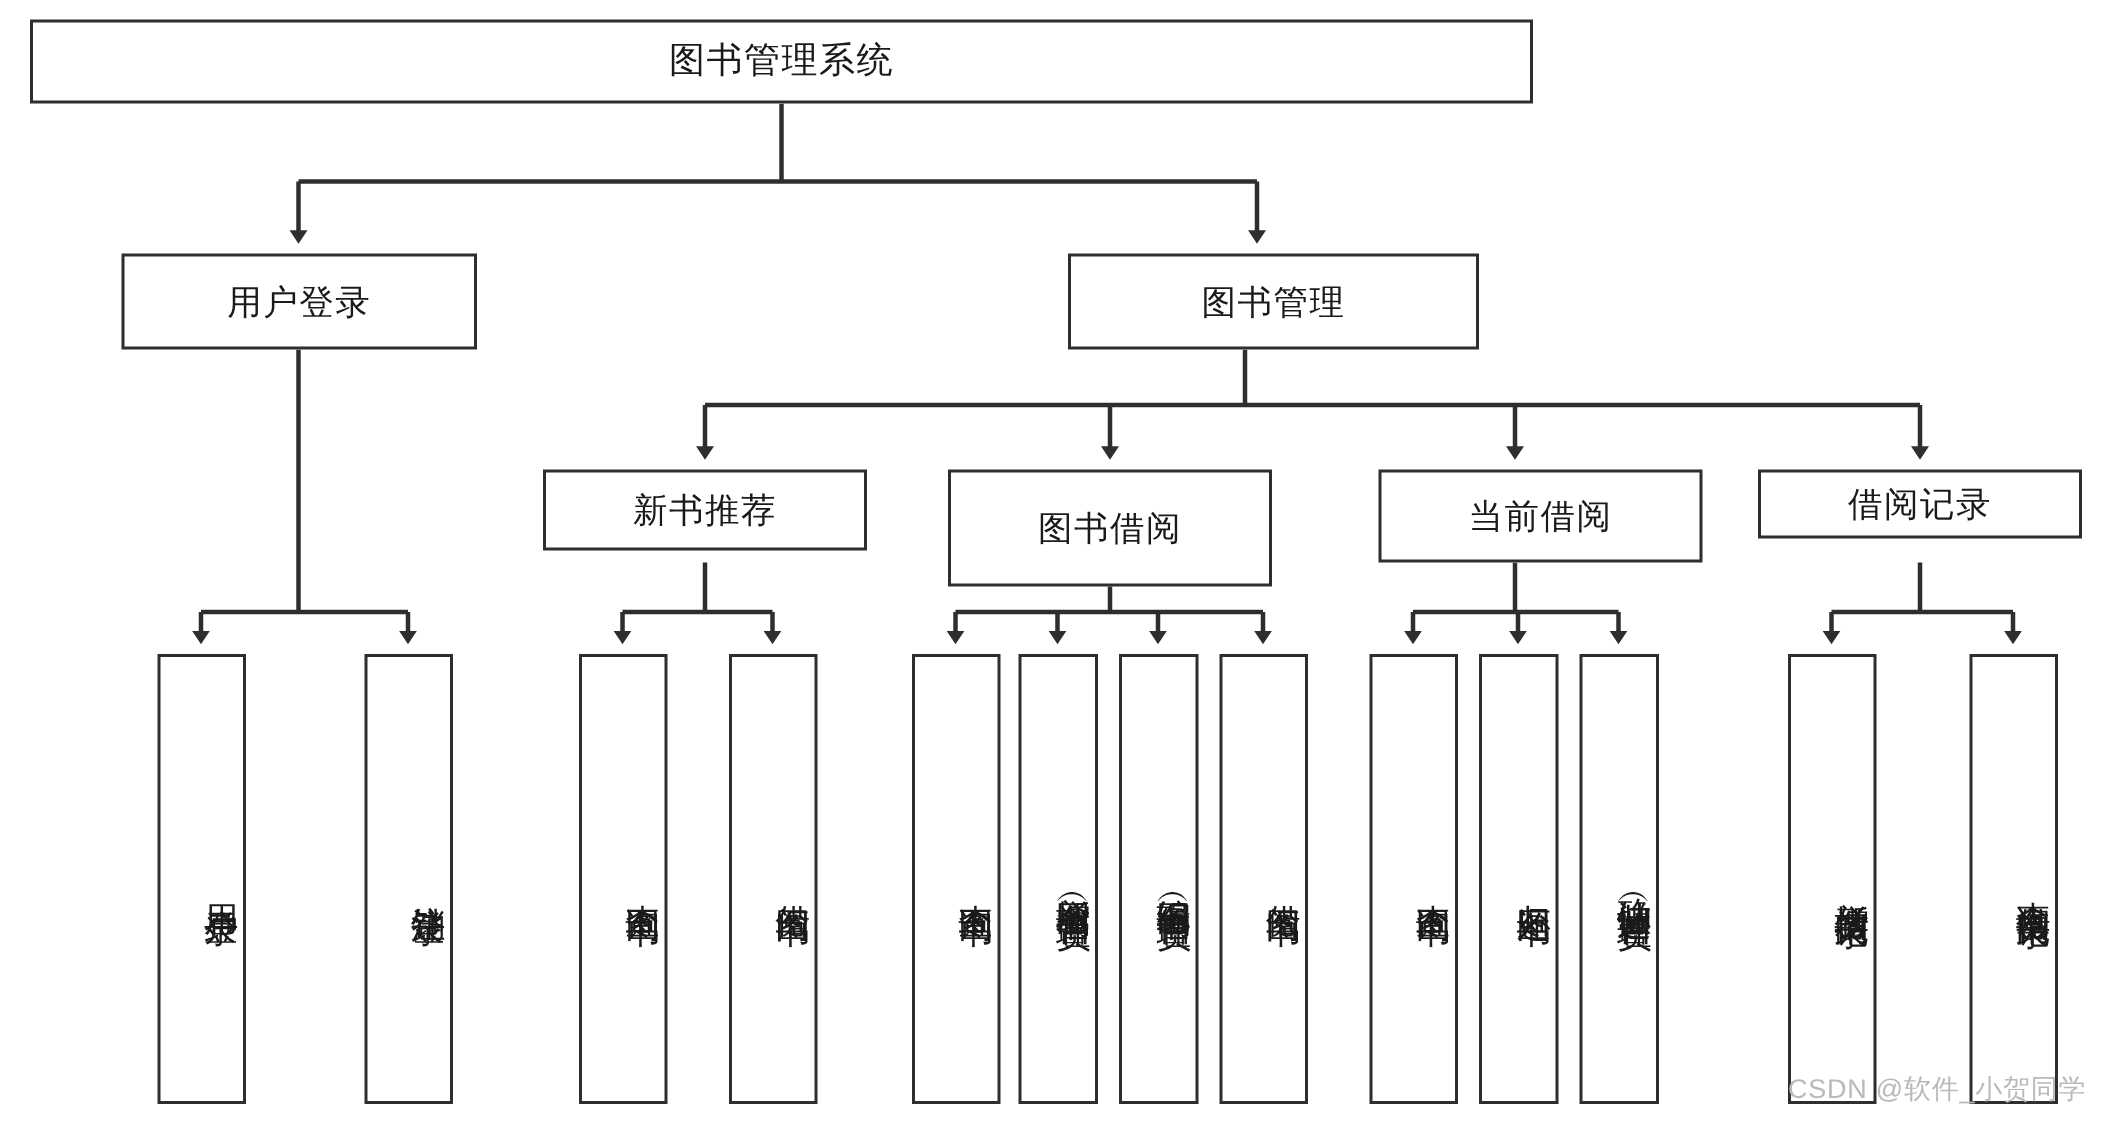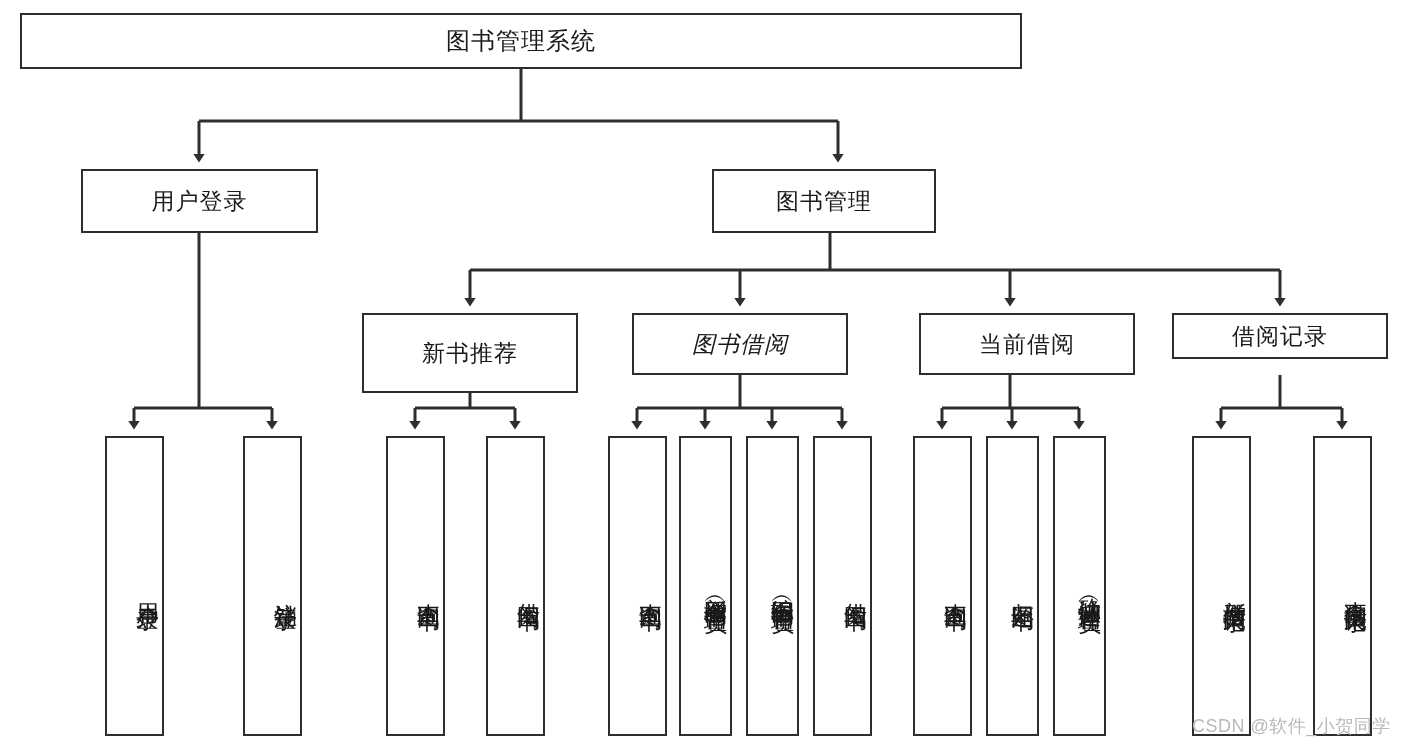--- a/index.html
+++ b/index.html
@@ -122,27 +122,27 @@
     </g>
   </svg>
 
   <div id="nodes">
       <div class="node horizontal root" style="left: 20px; top: 13px; width: 1002px; height: 56px;">
         <span class="htext">图书管理系统</span>
       </div>
       <div class="node horizontal" style="left: 81px; top: 169px; width: 237px; height: 64px;">
         <span class="htext">用户登录</span>
       </div>
-      <div class="node horizontal" style="left: 712px; top: 169px; width: 224px; height: 64px;">
+      <div class="node horizontal" style="left: 712px; top: 169px; width: 274px; height: 64px;">
         <span class="htext">图书管理</span>
       </div>
-      <div class="node horizontal" style="left: 362px; top: 313px; width: 216px; height: 80px;">
+      <div class="node horizontal" style="left: 362px; top: 313px; width: 216px; height: 54px;">
         <span class="htext">新书推荐</span>
       </div>
-      <div class="node horizontal" style="left: 632px; top: 313px; width: 216px; height: 62px; font-style: italic;">
+      <div class="node horizontal" style="left: 632px; top: 313px; width: 216px; height: 78px;">
         <span class="htext">图书借阅</span>
       </div>
       <div class="node horizontal" style="left: 902px; top: 313px; width: 216px; height: 62px; margin-left: 17px;">
         <span class="htext">当前借阅</span>
       </div>
       <div class="node horizontal" style="left: 1172px; top: 313px; width: 216px; height: 46px;">
         <span class="htext">借阅记录</span>
       </div>
       <div class="node vertical" style="left: 105px; top: 436px; width: 59px; height: 300px;">
         <span class="vtext">用户登录</span>

